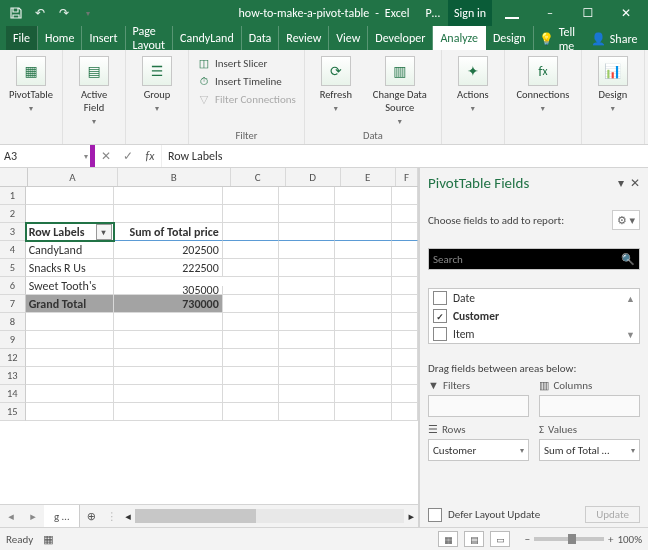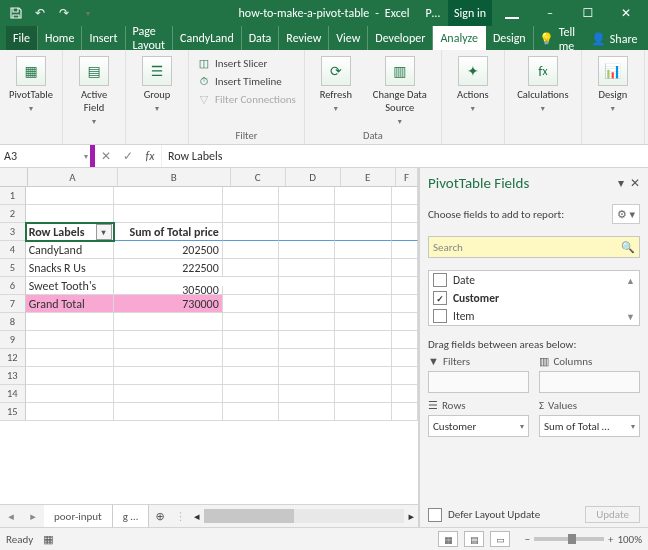--- a/index.html
+++ b/index.html
@@ -48,29 +48,29 @@
 .ch.wA{width:92px}.ch.wB{width:116px}.ch.wC{width:56px}.ch.wD{width:56px}.ch.wE{width:56px}.ch.wF{width:22px}
 .rows{flex:1;overflow:hidden}
 .row{display:flex;height:18px}
 .rh{width:28px;background:#f3f3f3;border-right:1px solid #ccc;border-bottom:1px solid #d9d9d9;display:flex;align-items:center;justify-content:center;font-size:10.5px;color:#555}
 .cell{border-right:1px solid #d9d9d9;border-bottom:1px solid #d9d9d9;display:flex;align-items:center;padding:0 3px;font-size:12px;background:#fff;overflow:hidden;white-space:nowrap}
 .cA{width:92px}.cB{width:116px}.cC{width:56px}.cD{width:56px}.cE{width:56px}.cF{width:22px}
 .row.r3 .cell{border-bottom:1px solid #5b9bd5}
 .row.r3 .cA,.row.r3 .cB{background:#fff;font-weight:700}
 .row.r3 .cA{position:relative}
 .row.r3 .cA .flt{position:absolute;right:1px;width:14px;height:14px;border:1px solid #999;background:#f5f5f5;display:flex;align-items:center;justify-content:center;font-size:8px;color:#555}
-.row.r7 .cA,.row.r7 .cB{font-weight:400;background:#f9a8d4}
+.row.r7 .cA,.row.r7 .cB{font-weight:700;background:#a3a3a3}
 .actcell{outline:2px solid #217346;outline-offset:-1px}
 
-.pane{width:212px;background:#f3f3f3;display:flex;flex-direction:column;padding:6px 8px 4px;gap:12px;border-left:1px solid #d4d4d4}
+.pane{width:212px;background:#f3f3f3;display:flex;flex-direction:column;padding:6px 8px 4px;gap:18px;border-left:1px solid #d4d4d4}
 .pane-hd{display:flex;align-items:center;color:#217346;font-size:15px}
 .pane-hd .ctl{margin-left:auto;display:flex;gap:6px;color:#555;font-size:12px}
 .pane-sub{font-size:11px;color:#444;display:flex;align-items:center}
 .pane-sub .gear{margin-left:auto;border:1px solid #ccc;background:#fff;width:26px;height:18px;display:flex;align-items:center;justify-content:center;font-size:11px;color:#666}
-.search{height:20px;border:1px solid #c7c7c7;background:#fef9c3;display:flex;align-items:center;padding:0 4px;font-size:11px;color:#888}
+.search{height:20px;border:1px solid #c7c7c7;background:#000000;display:flex;align-items:center;padding:0 4px;font-size:11px;color:#888}
 .search .mg{margin-left:auto;color:#217346}
 .flist{border:1px solid #c7c7c7;background:#fff;font-size:11.5px}
 .frow{display:flex;align-items:center;padding:2px 4px;gap:6px}
 .frow .cb{width:12px;height:12px;border:1px solid #888;display:flex;align-items:center;justify-content:center;font-size:9px;color:#333;background:#fff}
 .areas{flex:1;display:flex;flex-direction:column;gap:4px}
 .areas-lbl{font-size:11px;color:#444}
 .area-grid{display:grid;grid-template-columns:1fr 1fr;gap:6px 10px}
 .area{display:flex;flex-direction:column;gap:3px}
 .area-h{font-size:11px;color:#555;display:flex;align-items:center;gap:4px}
 .area-box{height:20px;background:#fff;border:1px solid #c7c7c7;display:flex;align-items:center;padding:0 4px;font-size:11px}
@@ -231,21 +231,21 @@
             <span>Actions</span>
             <span class="chev">▾</span>
           </div>
     </div>
         <div class="group-label">&nbsp;</div>
       </div>
     <div class="group">
         <div class="group-body">
       <div class="bigbtn" style="width:64px">
             <div class="ic">f<sub>x</sub></div>
-            <span>Calculations</span>
+            <span>Connections</span>
             <span class="chev">▾</span>
           </div>
     </div>
         <div class="group-label">&nbsp;</div>
       </div>
     <div class="group">
         <div class="group-body">
       <div class="bigbtn">
             <div class="ic">📊</div>
             <span>Design</span>
@@ -398,21 +398,20 @@
             <div class="cell cD"></div>
             <div class="cell cE"></div>
             <div class="cell cF"></div>
           </div>
         </div>
       <div class="tabbar">
         <div class="nav">
             <span>◂</span>
             <span>▸</span>
           </div>
-        <div class="stab">poor-input</div>
         <div class="stab">g …</div>
         <div class="addsht">⊕</div>
         <span style="color:#bbb;padding:0 4px">⋮</span>
         <div class="hscroll">
             <span>◂</span>
             <div class="track">
               <div class="thumb"></div>
             </div>
             <span>▸</span>
           </div>

